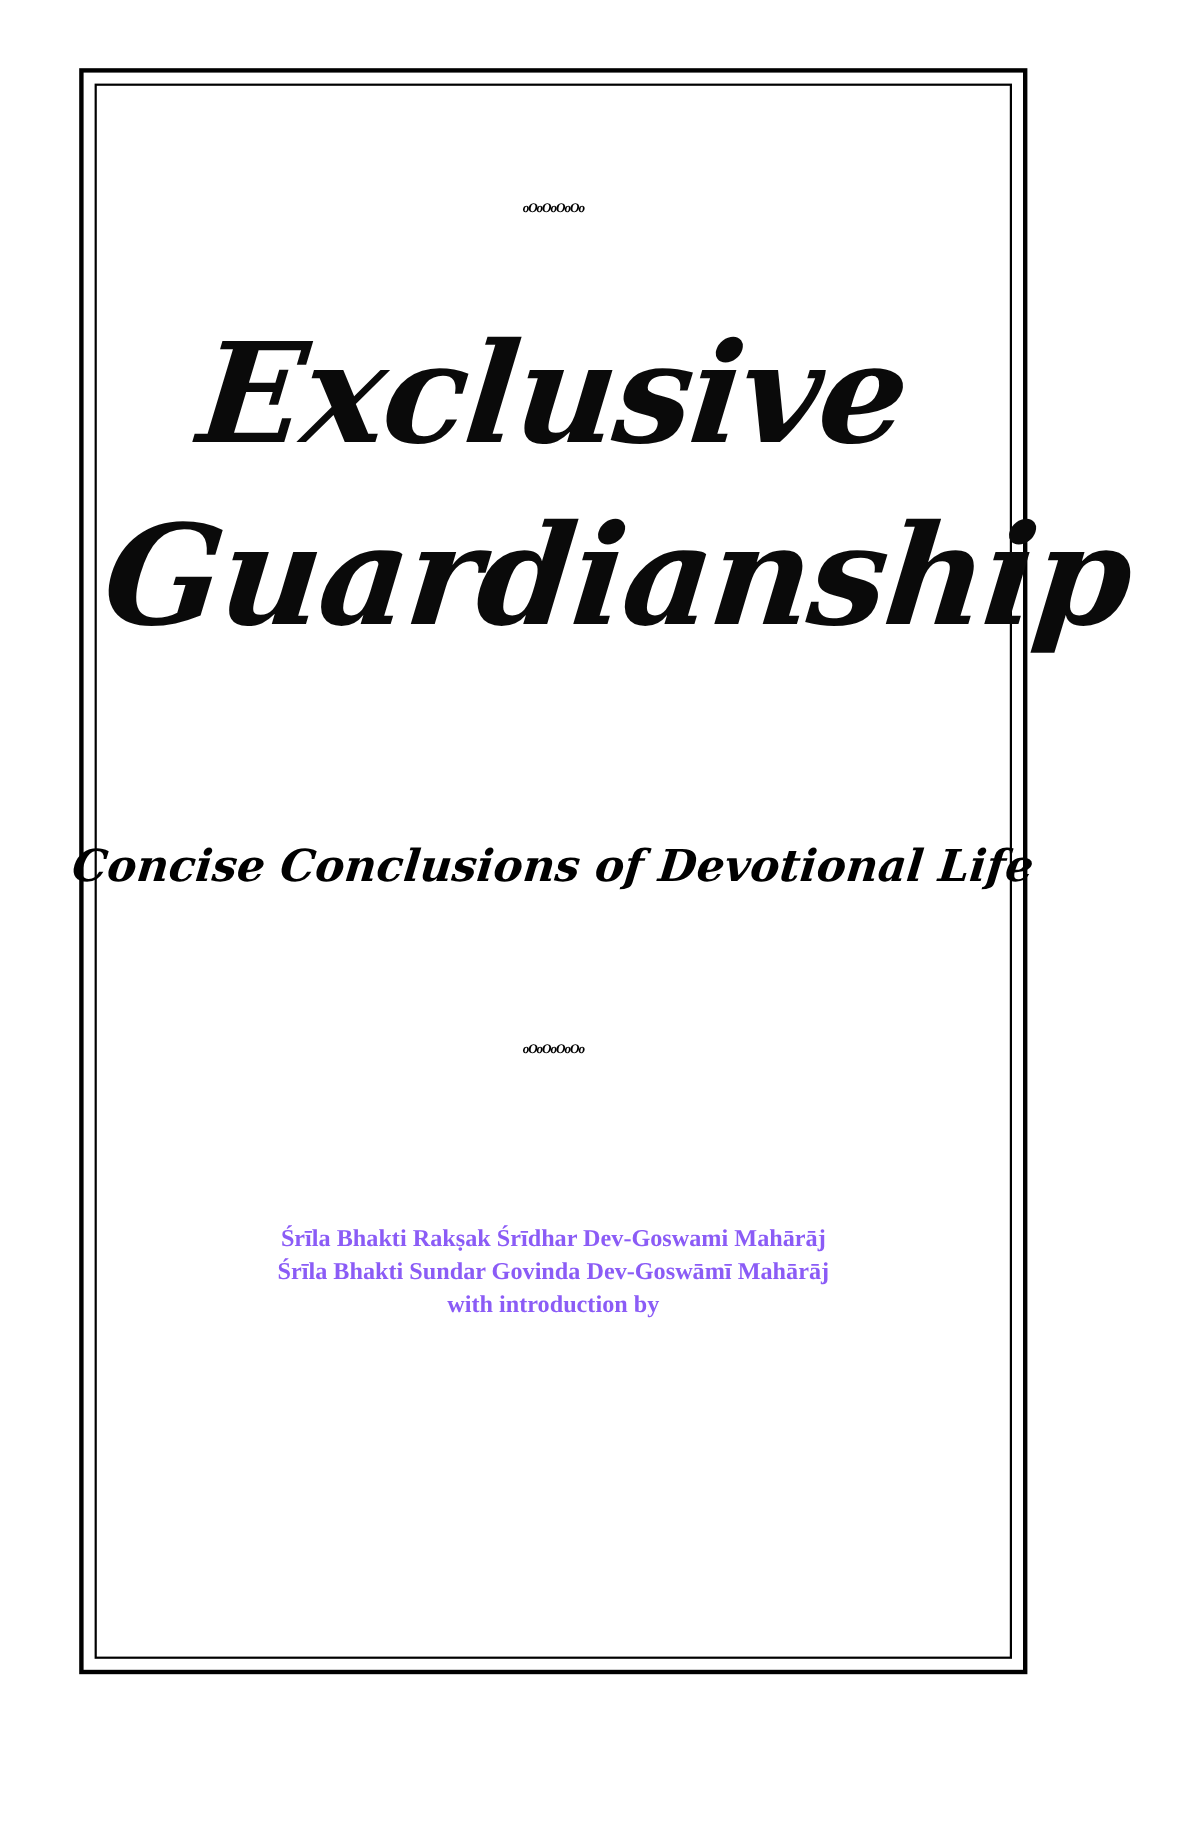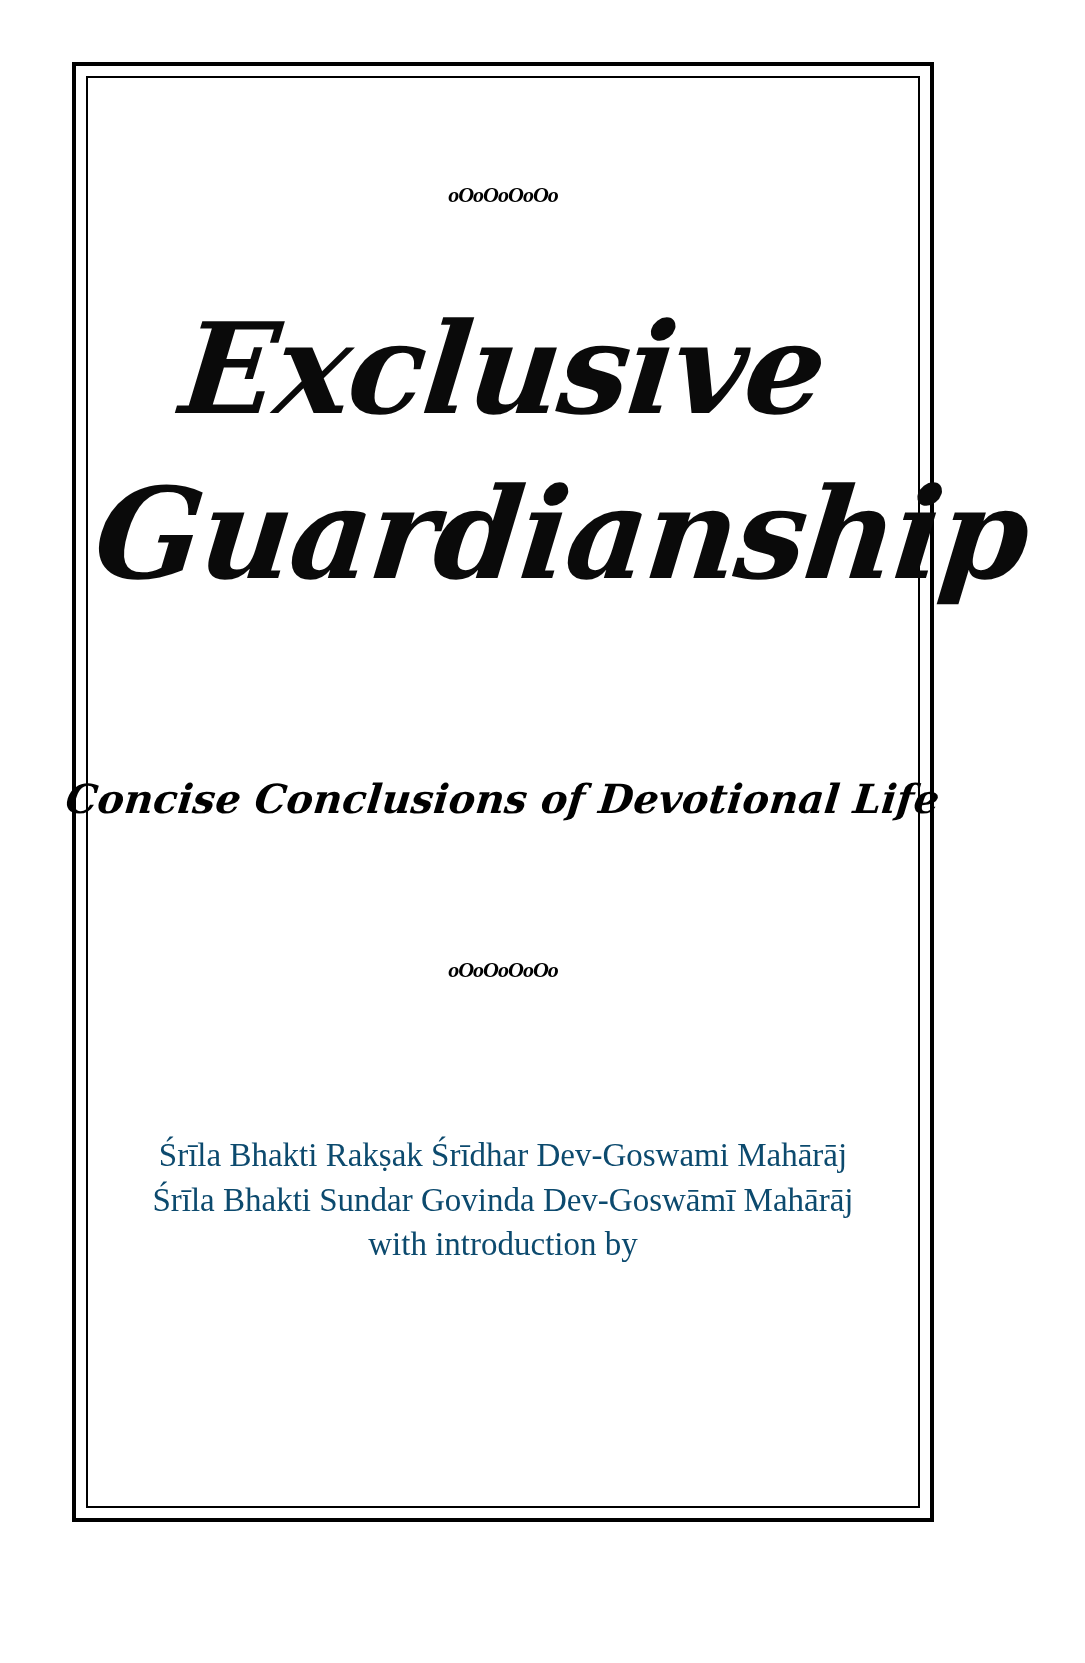--- a/index.html
+++ b/index.html
@@ -52,21 +52,21 @@
     height: 1412px;
     box-sizing: border-box;
     display: flex;
     flex-direction: column;
     align-items: center;
   }
 
   .ornament {
     font-family: "Liberation Serif", serif;
     font-style: italic;
-    font-size: 22px;
+    font-size: 12px;
     letter-spacing: -1px;
     color: #000000;
     text-align: center;
     font-weight: bold;
   }
 
   .ornament-top {
     margin-top: 96px;
   }
 
@@ -111,24 +111,25 @@
     margin-top: 135px;
   }
 
   .authors {
     margin-top: 150px;
     text-align: center;
     width: 100%;
   }
   .author-line {
     font-family: "Liberation Serif", serif;
-    font-size: 33px;
+    font-size: 22px;
     line-height: 1.35;
-    color: #0c4a6e;
+    color: #8b5cf6;
     white-space: nowrap;
+    font-weight: bold;
   }
 </style>
 </head>
 <body>
 
 <div class="page">
 
   <div class="frame-outer"></div>
   <div class="frame-inner"></div>
 

